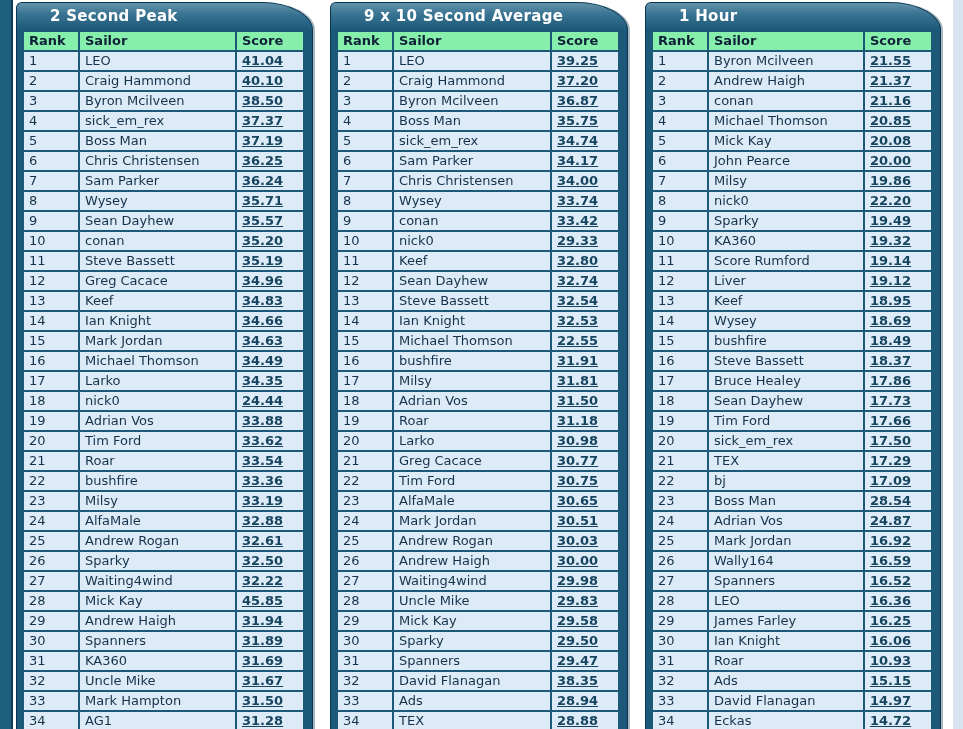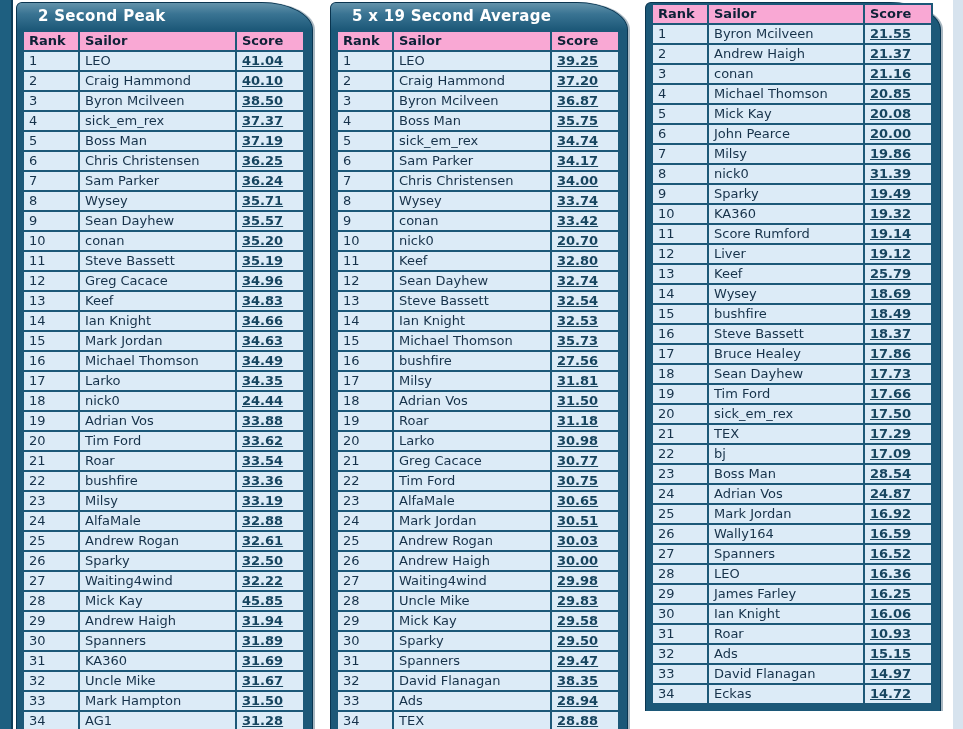--- a/index.html
+++ b/index.html
@@ -35,21 +35,21 @@
     border-bottom: none;
     border-radius: 6px 52px 0 0 / 6px 28px 0 0;
     padding: 0 7px 6px 5px;
     box-sizing: border-box;
     box-shadow: 2px 0 0 rgba(10,53,80,0.35);
   }
   .panel-title {
     height: 27px;
     line-height: 27px;
     margin: 0 -7px 0 -5px;
-    padding-left: 21px;
+    padding-left: 33px;
     color: #ffffff;
     font-weight: bold;
     font-size: 15px;
     letter-spacing: 0.3px;
     background: linear-gradient(180deg, #6493aa 0%, #3a7493 40%, #1c5878 100%);
     border-radius: 5px 52px 0 0 / 5px 28px 0 0;
     box-sizing: border-box;
   }
   table.board {
     border-collapse: collapse;
@@ -61,21 +61,21 @@
     height: 18px;
     padding: 0 2px 0 5px;
     font-size: 13px;
     line-height: 18px;
     border: 2px solid #1c5878;
     overflow: hidden;
     white-space: nowrap;
     text-align: left;
   }
   .board th {
-    background: #f9a8d4;
+    background: #86efac;
     color: #0e2137;
     font-weight: bold;
   }
   .board td {
     background: #dcebf7;
     color: #16324a;
     font-weight: normal;
   }
   .board td.score-cell a {
     color: #17455f;
@@ -276,21 +276,21 @@
         <tr>
           <td>34</td>
           <td>AG1</td>
           <td class="score-cell"><a href="#">31.28</a></td>
         </tr>
       </tbody>
   </table>
 </div>
 
 <div class="panel" style="left:330px; width:298px;">
-  <div class="panel-title">5 x 19 Second Average</div>
+  <div class="panel-title">9 x 10 Second Average</div>
   <table class="board">
     <colgroup>
         <col class="c-rank">
         <col class="c-sailor">
         <col class="c-score">
       </colgroup>
     <thead>
       <tr>
         <th>Rank</th>
         <th>Sailor</th>
@@ -339,21 +339,21 @@
           <td class="score-cell"><a href="#">33.74</a></td>
         </tr>
         <tr>
           <td>9</td>
           <td>conan</td>
           <td class="score-cell"><a href="#">33.42</a></td>
         </tr>
         <tr>
           <td>10</td>
           <td>nick0</td>
-          <td class="score-cell"><a href="#">20.70</a></td>
+          <td class="score-cell"><a href="#">29.33</a></td>
         </tr>
         <tr>
           <td>11</td>
           <td>Keef</td>
           <td class="score-cell"><a href="#">32.80</a></td>
         </tr>
         <tr>
           <td>12</td>
           <td>Sean Dayhew</td>
           <td class="score-cell"><a href="#">32.74</a></td>
@@ -364,26 +364,26 @@
           <td class="score-cell"><a href="#">32.54</a></td>
         </tr>
         <tr>
           <td>14</td>
           <td>Ian Knight</td>
           <td class="score-cell"><a href="#">32.53</a></td>
         </tr>
         <tr>
           <td>15</td>
           <td>Michael Thomson</td>
-          <td class="score-cell"><a href="#">35.73</a></td>
+          <td class="score-cell"><a href="#">22.55</a></td>
         </tr>
         <tr>
           <td>16</td>
           <td>bushfire</td>
-          <td class="score-cell"><a href="#">27.56</a></td>
+          <td class="score-cell"><a href="#">31.91</a></td>
         </tr>
         <tr>
           <td>17</td>
           <td>Milsy</td>
           <td class="score-cell"><a href="#">31.81</a></td>
         </tr>
         <tr>
           <td>18</td>
           <td>Adrian Vos</td>
           <td class="score-cell"><a href="#">31.50</a></td>
@@ -466,20 +466,21 @@
         <tr>
           <td>34</td>
           <td>TEX</td>
           <td class="score-cell"><a href="#">28.88</a></td>
         </tr>
       </tbody>
   </table>
 </div>
 
 <div class="panel" style="left:645px; width:296px;">
+  <div class="panel-title">1 Hour</div>
   <table class="board">
     <colgroup>
         <col class="c-rank">
         <col class="c-sailor">
         <col class="c-score">
       </colgroup>
     <thead>
       <tr>
         <th>Rank</th>
         <th>Sailor</th>
@@ -518,21 +519,21 @@
           <td class="score-cell"><a href="#">20.00</a></td>
         </tr>
         <tr>
           <td>7</td>
           <td>Milsy</td>
           <td class="score-cell"><a href="#">19.86</a></td>
         </tr>
         <tr>
           <td>8</td>
           <td>nick0</td>
-          <td class="score-cell"><a href="#">31.39</a></td>
+          <td class="score-cell"><a href="#">22.20</a></td>
         </tr>
         <tr>
           <td>9</td>
           <td>Sparky</td>
           <td class="score-cell"><a href="#">19.49</a></td>
         </tr>
         <tr>
           <td>10</td>
           <td>KA360</td>
           <td class="score-cell"><a href="#">19.32</a></td>
@@ -543,21 +544,21 @@
           <td class="score-cell"><a href="#">19.14</a></td>
         </tr>
         <tr>
           <td>12</td>
           <td>Liver</td>
           <td class="score-cell"><a href="#">19.12</a></td>
         </tr>
         <tr>
           <td>13</td>
           <td>Keef</td>
-          <td class="score-cell"><a href="#">25.79</a></td>
+          <td class="score-cell"><a href="#">18.95</a></td>
         </tr>
         <tr>
           <td>14</td>
           <td>Wysey</td>
           <td class="score-cell"><a href="#">18.69</a></td>
         </tr>
         <tr>
           <td>15</td>
           <td>bushfire</td>
           <td class="score-cell"><a href="#">18.49</a></td>

